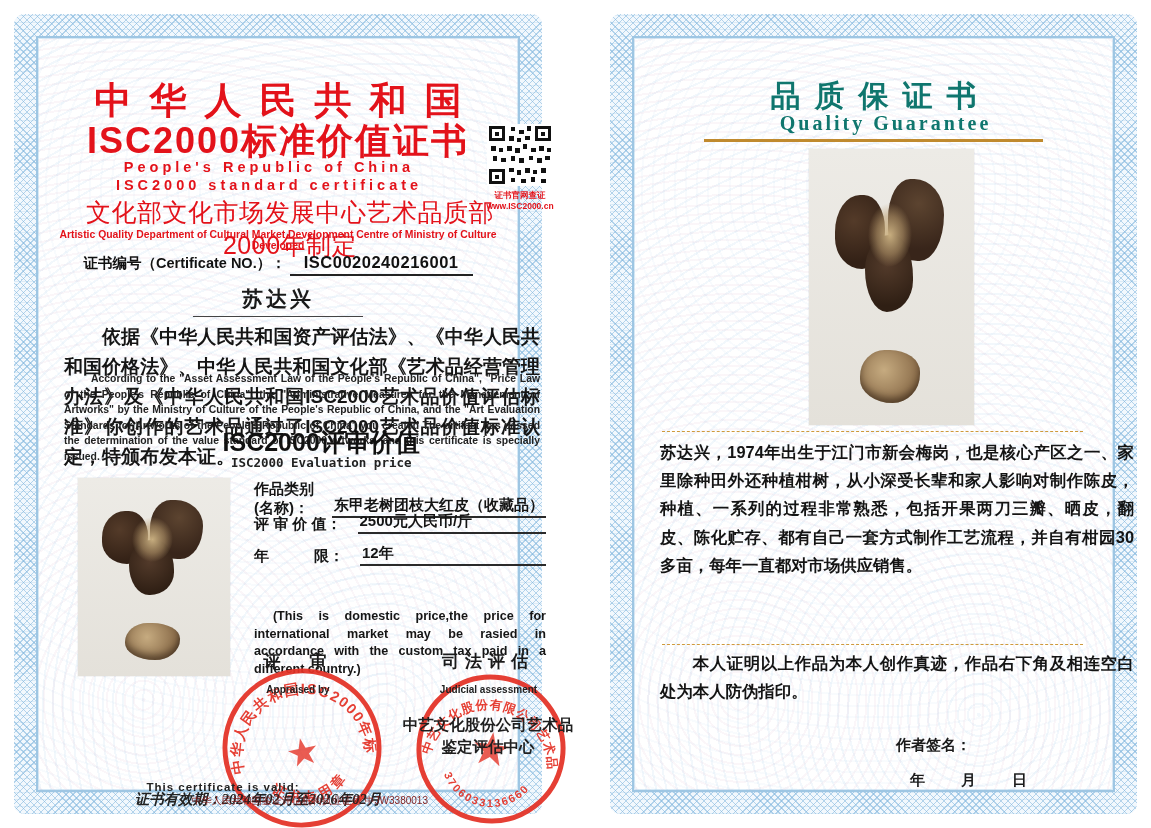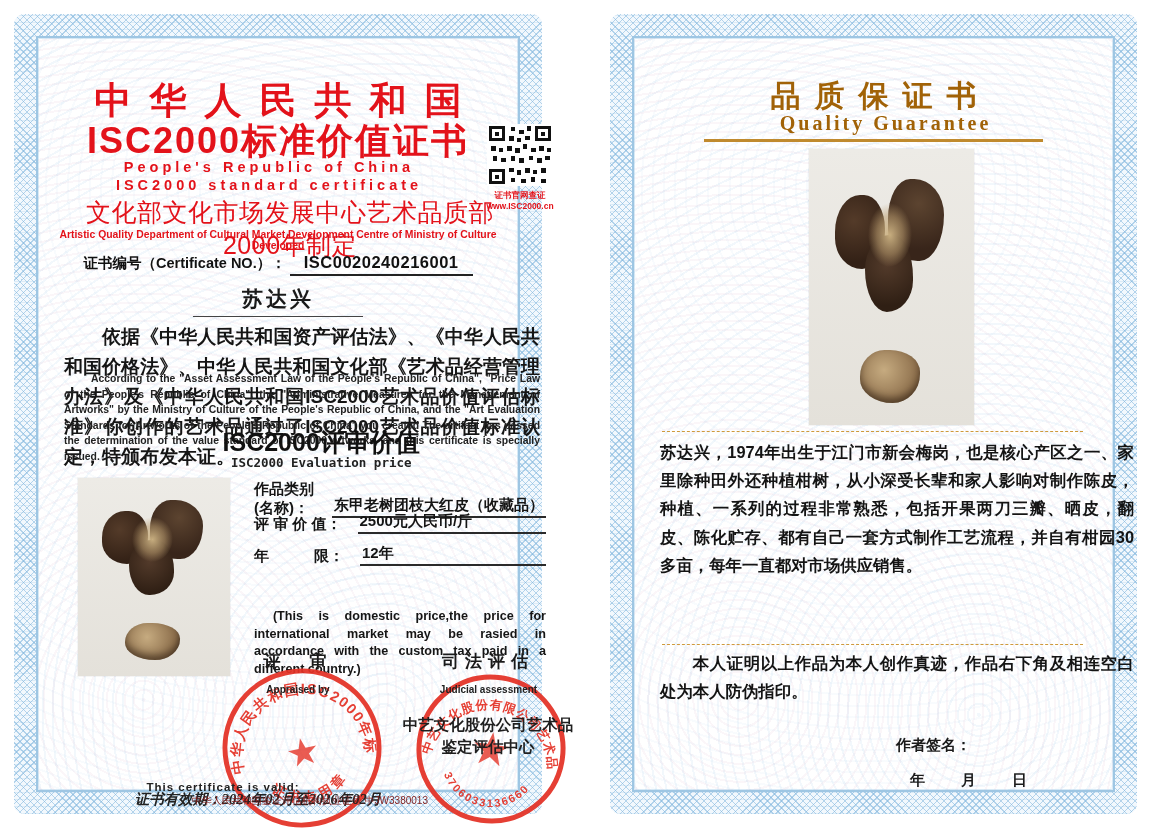--- a/index.html
+++ b/index.html
@@ -33,21 +33,21 @@
   .inner::before { 
     content:""; position:absolute; inset:0; pointer-events:none;
     background:
       repeating-radial-gradient(circle at 22% 88%, rgba(214,170,196,.10) 0 2px, transparent 2px 9px),
       repeating-radial-gradient(circle at 72% 90%, rgba(150,195,230,.12) 0 2px, transparent 2px 10px),
       repeating-radial-gradient(circle at 50% 20%, rgba(170,205,235,.08) 0 2px, transparent 2px 11px);
   }
   .abs { position:absolute; }
   
   .red    { color:#e3121a; }
-  .navy   { color:#a16207; }
+  .navy   { color:#0f766e; }
   .t-cn1 { left:0; right:0; top:38px; text-align:center; font-size:37px; font-weight:900; letter-spacing:18px; text-indent:18px; }
   .t-cn2 { left:0; right:0; top:79px; text-align:center; font-size:36px; font-weight:900; letter-spacing:2px; }
   .t-en1 { left:0; width:462px; top:121px; text-align:center; font-size:14.5px; font-weight:bold; letter-spacing:4px; }
   .t-en2 { left:0; width:462px; top:139px; text-align:center; font-size:14.5px; font-weight:bold; letter-spacing:4px; }
   .qr-wrap { left:448px; top:86px; width:68px; text-align:center; }
   .qr-cap  { font-size:8.5px; font-weight:bold; line-height:1.25; }
   .dept-cn { left:0; right:0; top:158px; text-align:center; font-size:25px; font-weight:400; letter-spacing:0.5px;margin-left:24px; }
   .dept-en { left:0; right:0; top:191px; text-align:center; font-size:10.4px; font-weight:bold; }
   .certno-row { left:0; right:0; top:215px; text-align:center; font-size:14.5px; font-weight:bold; color:#111; }
   .certno-val { display:inline-block; font-size:16.5px; font-weight:bold; border-bottom:2px solid #222; padding:0 14px 2px; letter-spacing:0.5px; }

